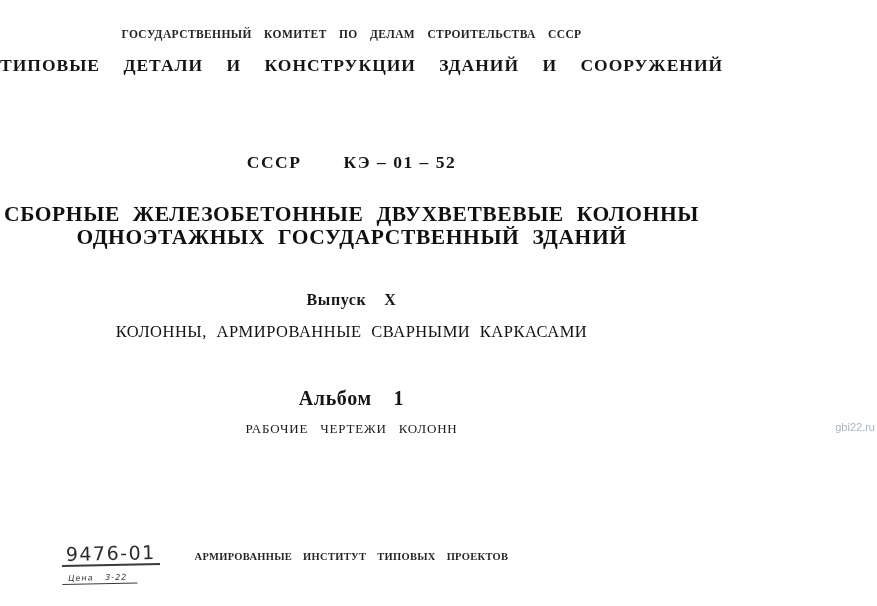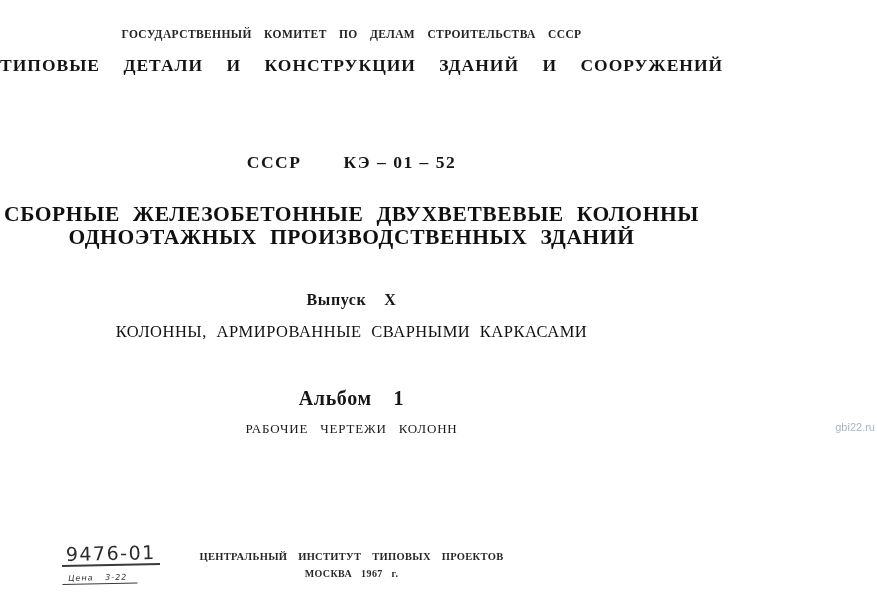--- a/index.html
+++ b/index.html
@@ -161,21 +161,21 @@
   <div class="line committee-line">ГОСУДАРСТВЕННЫЙ КОМИТЕТ ПО ДЕЛАМ СТРОИТЕЛЬСТВА СССР</div>
 
   <div class="line tdk-line">ТИПОВЫЕ ДЕТАЛИ И КОНСТРУКЦИИ ЗДАНИЙ И СООРУЖЕНИЙ</div>
 
   <div class="line series-line">
     <span class="series-label">СССР</span><span class="series-code">КЭ – 01 – 52</span>
   </div>
 
   <div class="line main-title">
     <div>СБОРНЫЕ ЖЕЛЕЗОБЕТОННЫЕ ДВУХВЕТВЕВЫЕ КОЛОННЫ</div>
-    <div>ОДНОЭТАЖНЫХ ПРОИЗВОДСТВЕННЫХ ЗДАНИЙ</div>
+    <div>ОДНОЭТАЖНЫХ ГОСУДАРСТВЕННЫЙ ЗДАНИЙ</div>
   </div>
 
   <div class="line issue-line">
     <span>Выпуск</span><span class="issue-number">X</span>
   </div>
 
   <div class="line subtitle-line">КОЛОННЫ, АРМИРОВАННЫЕ СВАРНЫМИ КАРКАСАМИ</div>
 
   <div class="line album-line">
     <span>Альбом</span><span class="album-number">1</span>
@@ -185,19 +185,18 @@
 
   <div class="stamp">
     <div>
       <span class="stamp-code">9476-01</span>
     </div>
     <div>
       <span class="stamp-price">Цена 3-22</span>
     </div>
   </div>
 
-  <div class="line publisher-line-1">ЦЕНТРАЛЬНЫЙ ИНСТИТУТ ТИПОВЫХ ПРОЕКТОВ</div>
-
-  <div class="line publisher-line-2">МОСКВА 1967 г.</div>
+  <div class="line publisher-line-1">АРМИРОВАННЫЕ ИНСТИТУТ ТИПОВЫХ ПРОЕКТОВ</div>
+
 
   <div class="watermark">gbi22.ru</div>
 
 </div>
 
 </body></html>

